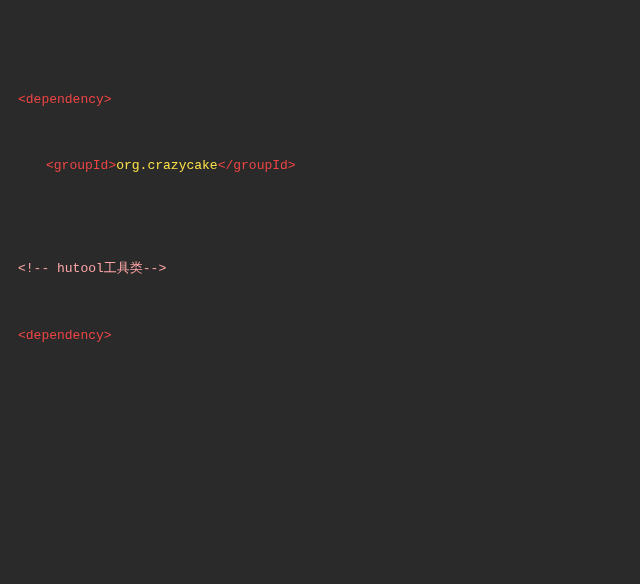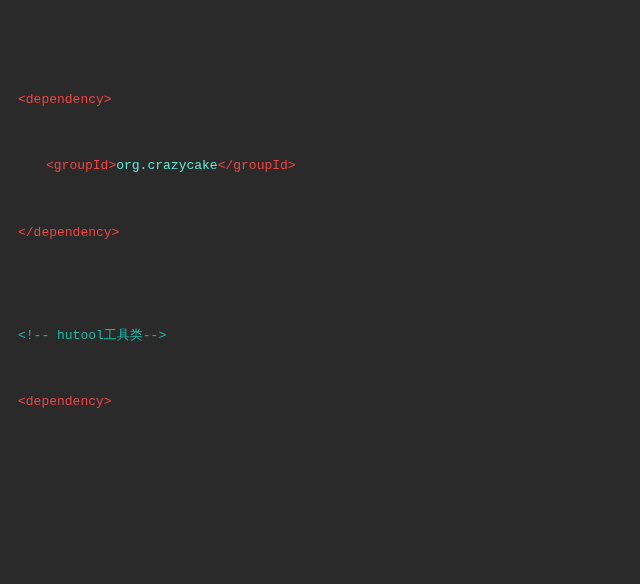--- a/index.html
+++ b/index.html
@@ -22,35 +22,34 @@
     display: block;
     margin-bottom: 12px;
   }
   .indent {
     padding-left: 28px;
   }
   .tag {
     color: #ef4444;
   }
   .text {
-    color: #5eead4;
+    color: #fde047;
   }
   .comment {
-    color: #14b8a6;
+    color: #fca5a5;
   }
 </style>
 </head>
 <body>
 
 <div class="code-block">
 
   
   <span class="line"><span class="tag">&lt;dependency&gt;</span></span>
   <span class="line indent"><span class="tag">&lt;groupId&gt;</span><span class="text">org.crazycake</span><span class="tag">&lt;/groupId&gt;</span></span>
-  <span class="line"><span class="tag">&lt;/dependency&gt;</span></span>
 
   
   <span class="line"><span class="comment">&lt;!-- hutool工具类--&gt;</span></span>
   <span class="line"><span class="tag">&lt;dependency&gt;</span></span>
   
   
   
   
 
   

